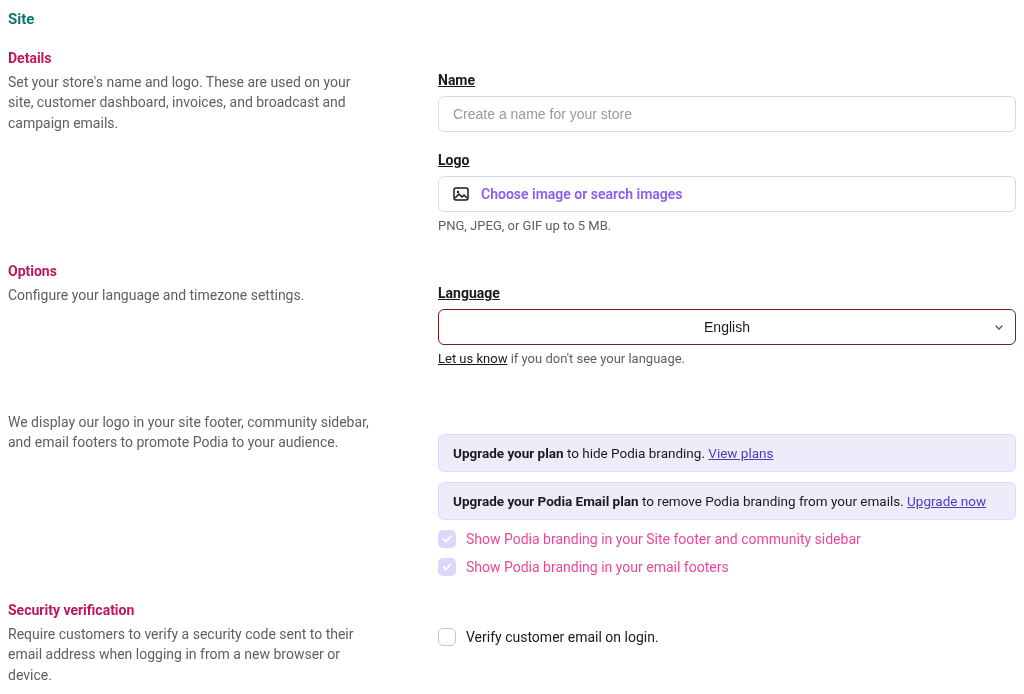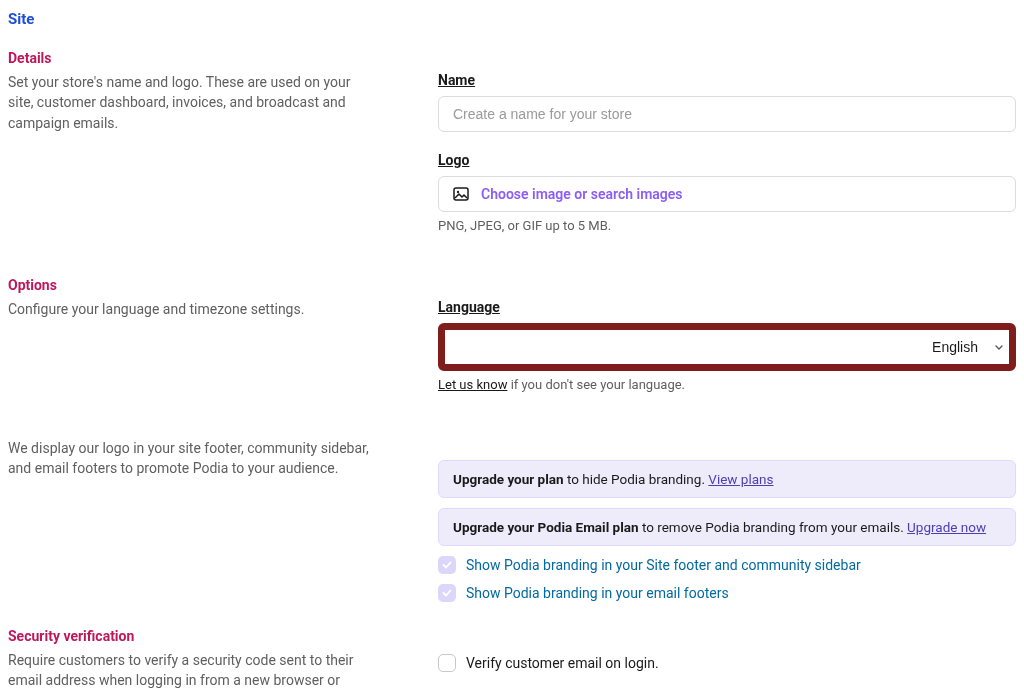--- a/index.html
+++ b/index.html
@@ -7,21 +7,21 @@
     font-family: -apple-system, BlinkMacSystemFont, "Segoe UI", Roboto, Helvetica, Arial, sans-serif;
     font-size: 14px;
     color: #1a1a1a;
     background: #fff;
     padding: 10px 8px;
     width: 1024px;
   }
   .page-title {
     font-size: 15px;
     font-weight: 700;
-    color: #1d4ed8;
+    color: #0f766e;
     margin-bottom: 22px;
   }
   .section {
     display: flex;
     margin-bottom: 26px;
   }
   .section-left {
     width: 430px;
     padding-right: 60px;
   }
@@ -102,26 +102,26 @@
     pointer-events: none;
     width: 10px;
     height: 10px;
     display: flex;
     align-items: center;
     justify-content: center;
   }
   .select-btn {
     width: 100%;
     padding: 9px 31px;
-    border: 7px solid #7f1d1d;
-    border-radius: 6px;
-    font-size: 14px;
-    color: #1a1a1a;
-    background: #fff;
-    text-align: right;
+    border: 1px solid #7f1d1d;
+    border-radius: 6px;
+    font-size: 14px;
+    color: #1a1a1a;
+    background: #fff;
+    text-align: center;
     cursor: pointer;
   }
   .field-block { margin-bottom: 20px; }
   .alert {
     background: #eeecfb;
     border: 1px solid #dedafc;
     border-radius: 6px;
     padding: 10px 14px;
     font-size: 13.5px;
     color: #1a1a1a;
@@ -132,21 +132,21 @@
     color: #4c3fb5;
     text-decoration: underline;
     cursor: pointer;
   }
   .check-row {
     display: flex;
     align-items: center;
     gap: 10px;
     margin-top: 10px;
     font-size: 14px;
-    color: #0369a1;
+    color: #ec4899;
   }
   .check-row.enabled { color: #1a1a1a; }
   .checkbox {
     width: 18px;
     height: 18px;
     border-radius: 5px;
     display: inline-flex;
     align-items: center;
     justify-content: center;
     flex-shrink: 0;
@@ -168,21 +168,21 @@
 <div class="section">
   <div class="section-left">
     <div class="section-heading">Details</div>
     <div class="section-desc">Set your store's name and logo. These are used on your site, customer dashboard, invoices, and broadcast and campaign emails.</div>
   </div>
   <div class="section-right">
     <div class="field-block">
       <label class="field-label">Name</label>
       <input type="text" class="text-input" placeholder="Create a name for your store" style="">
     </div>
-    <div class="field-block" style="margin-bottom:18px">
+    <div class="field-block" style="margin-bottom:4px">
       <label class="field-label">Logo</label>
       <div class="picker">
         <span class="icon">
           <svg width="16" height="14" viewBox="0 0 16 14" fill="none">
             <rect x="1" y="1" width="14" height="12" rx="2" stroke="#1a1a1a" stroke-width="1.5"></rect>
             <circle cx="5" cy="5" r="1.2" fill="#1a1a1a"></circle>
             <path d="M2 11 L6 7 L9 10 L11 8 L14 11" stroke="#1a1a1a" stroke-width="1.5" fill="none" stroke-linejoin="round"></path>
           </svg>
         </span>
         <span>Choose image or search images</span>

